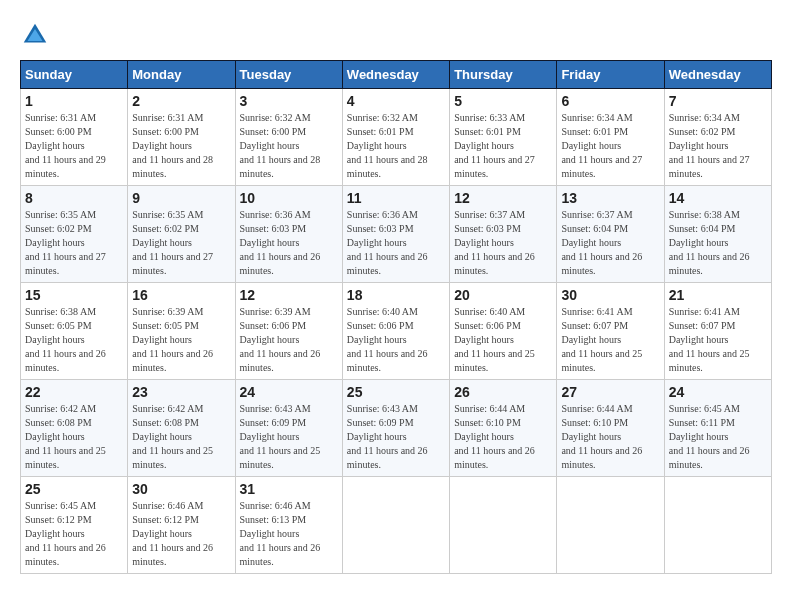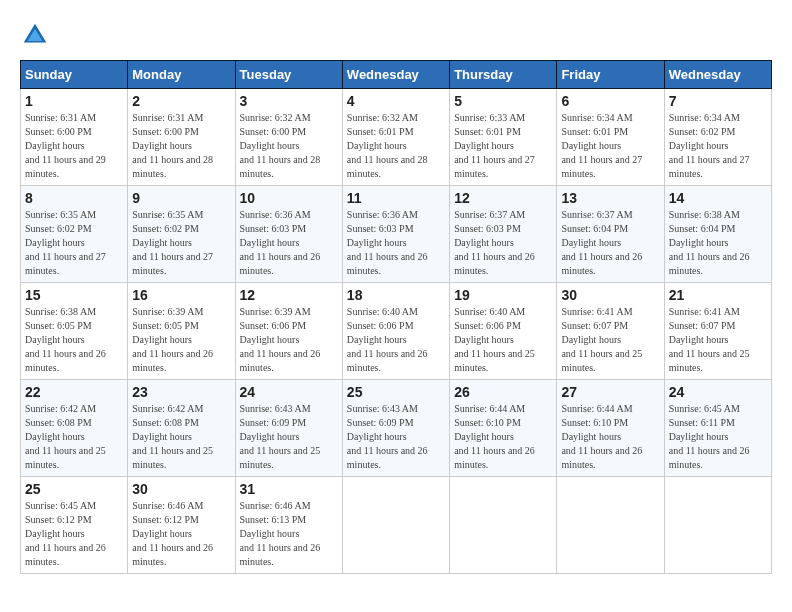--- a/index.html
+++ b/index.html
@@ -190,21 +190,21 @@
         </td>
         <td>
           <span class="day-number">12</span>
           <span class="day-info">Sunrise: 6:39 AM<br>Sunset: 6:06 PM<br>Daylight hours<br>and 11 hours and 26 minutes.</span>
         </td>
         <td>
           <span class="day-number">18</span>
           <span class="day-info">Sunrise: 6:40 AM<br>Sunset: 6:06 PM<br>Daylight hours<br>and 11 hours and 26 minutes.</span>
         </td>
         <td>
-          <span class="day-number">19</span>
+          <span class="day-number">20</span>
           <span class="day-info">Sunrise: 6:40 AM<br>Sunset: 6:06 PM<br>Daylight hours<br>and 11 hours and 25 minutes.</span>
         </td>
         <td>
           <span class="day-number">30</span>
           <span class="day-info">Sunrise: 6:41 AM<br>Sunset: 6:07 PM<br>Daylight hours<br>and 11 hours and 25 minutes.</span>
         </td>
         <td>
           <span class="day-number">21</span>
           <span class="day-info">Sunrise: 6:41 AM<br>Sunset: 6:07 PM<br>Daylight hours<br>and 11 hours and 25 minutes.</span>
         </td>

